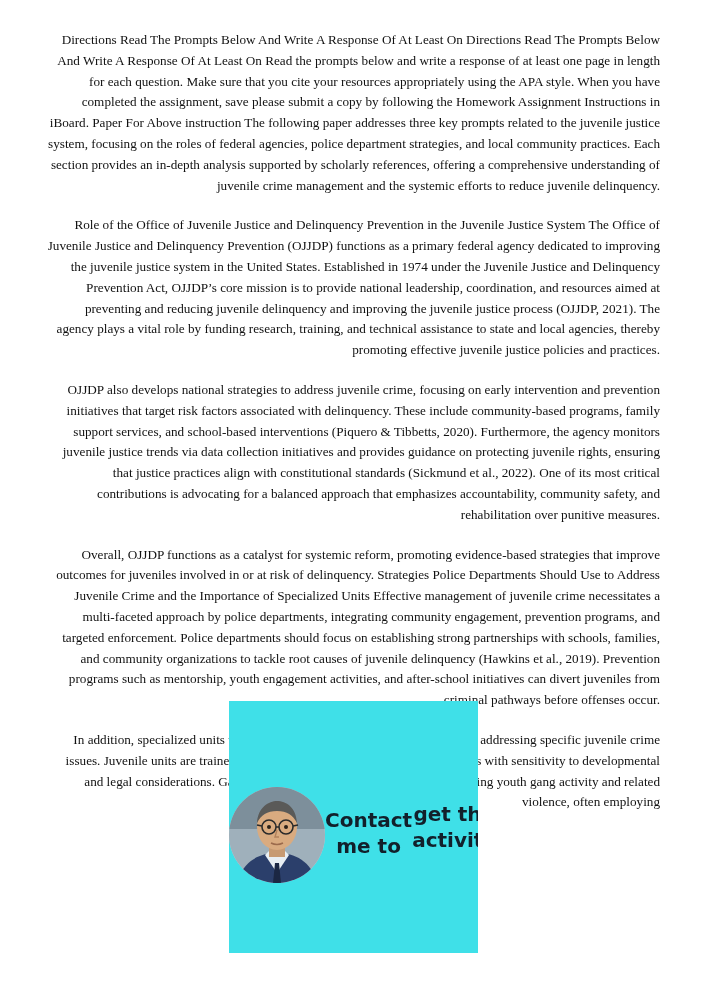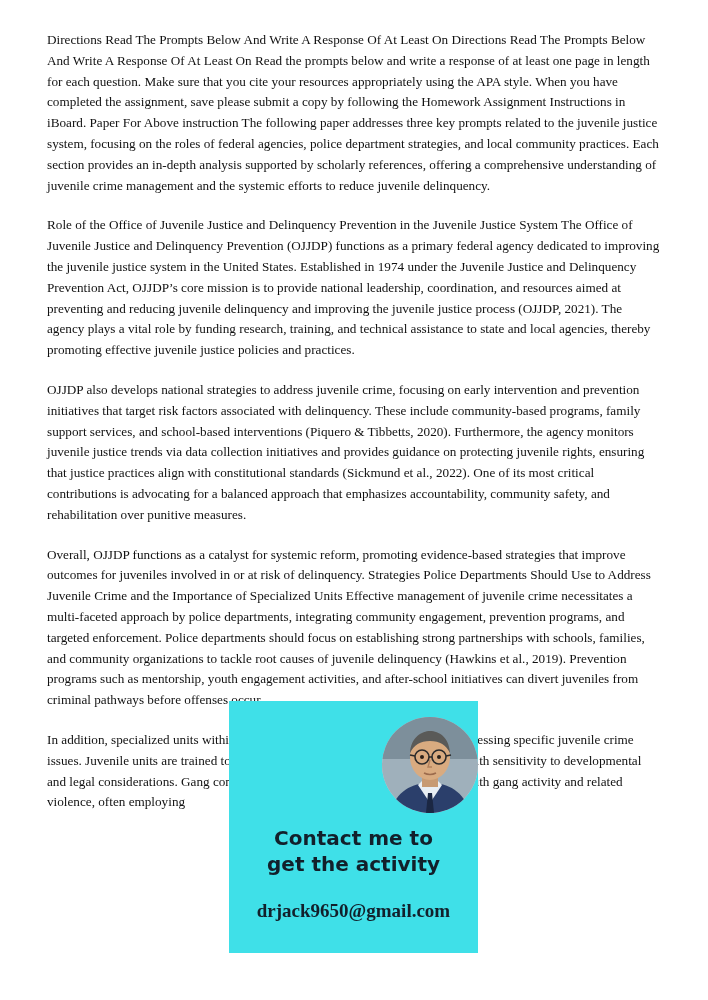--- a/index.html
+++ b/index.html
@@ -25,39 +25,39 @@
   }
   .doc-body {
     position: absolute;
     left: 47px;
     top: 30px;
     width: 613px;
   }
   .para {
     font-size: 13.2px;
     line-height: 20.8px;
-    text-align: left;
+    text-align: right;
     margin: 0 0 19px 0;
     color: #111111;
   }
   .para:last-child {
     margin-bottom: 0;
   }
   
   .overlay-card {
     position: absolute;
     left: 229px;
     top: 701px;
     width: 249px;
     height: 252px;
     background: #3fe0e8;
     box-shadow: 0 0 0 0 rgba(0,0,0,0);
     display: flex;
-    flex-direction: column;
-    align-items: flex-end;
+    flex-direction: row;
+    align-items: center;
     overflow: hidden;
   }
   .avatar-wrap {
     width: 96px;
     height: 96px;
     border-radius: 50%;
     overflow: hidden;
     margin-top: 16px;
     background: #c9d3da;
     position: relative;

